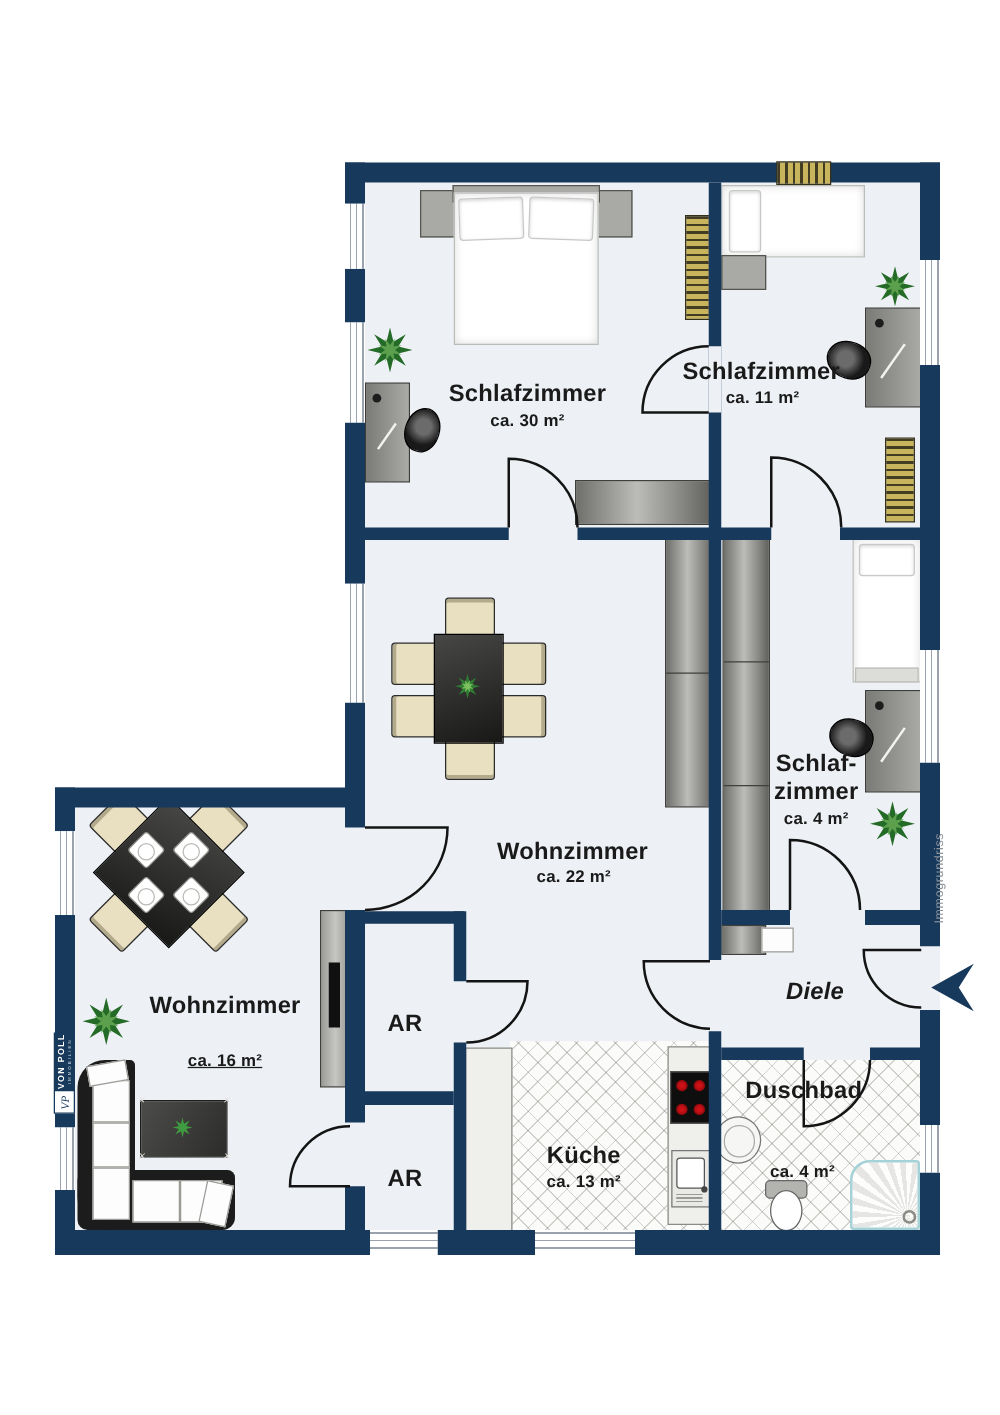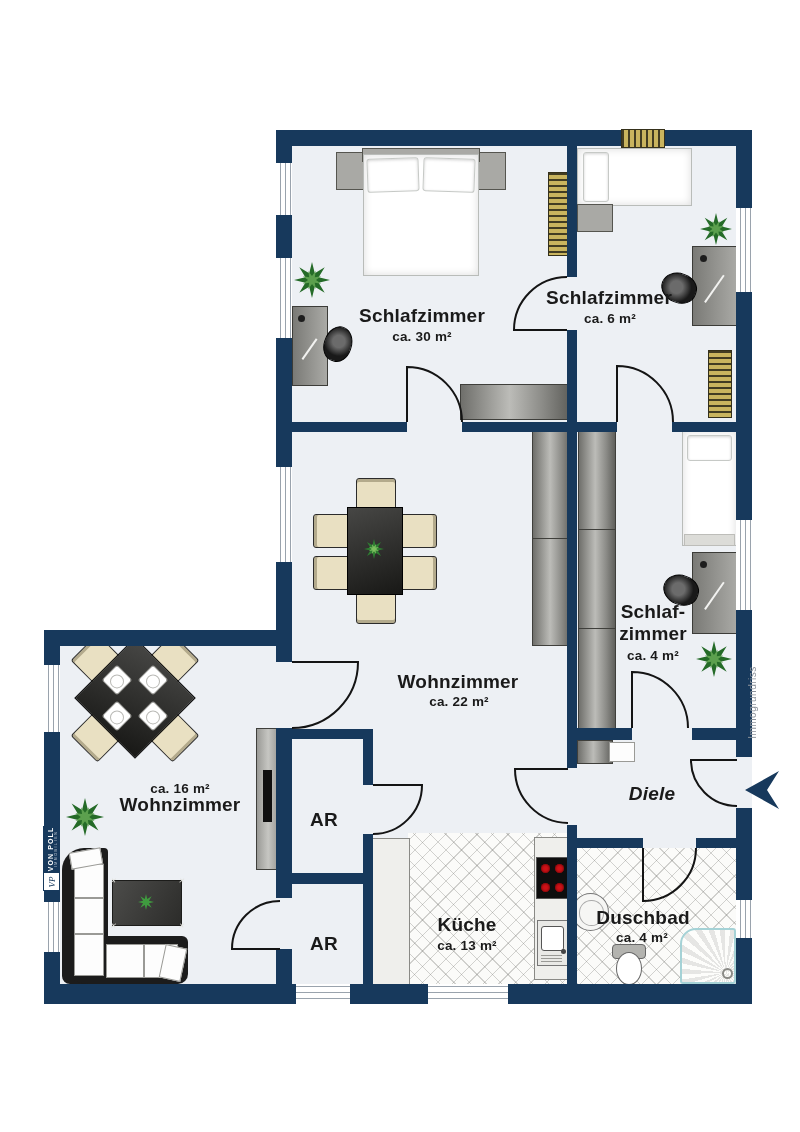--- a/index.html
+++ b/index.html
@@ -270,29 +270,29 @@
     <path d="M568,769 L515,769 A54,54 0 0 0 568,823"></path>
     <path d="M632,728 L632,672 A56,56 0 0 1 688,728"></path>
     <path d="M643,848 L643,901 A53,53 0 0 0 696,848"></path>
     <path d="M737,760 L691,760 A46,46 0 0 0 737,806"></path>
     <polygon points="779,771 745,790 779,809 767,790" fill="#17395c" stroke="none"></polygon>
   </svg>
 
   <div class="rlabel" style="left:422px;top:316px;">Schlafzimmer</div>
   <div class="rlabel sub" style="left:422px;top:336px;">ca. 30 m²</div>
   <div class="rlabel" style="left:609px;top:298px;">Schlafzimmer</div>
-  <div class="rlabel sub" style="left:610px;top:318px;">ca. 6 m²</div>
+  <div class="rlabel sub" style="left:610px;top:318px;">ca. 11 m²</div>
   <div class="rlabel" style="left:653px;top:612px;">Schlaf-</div>
   <div class="rlabel" style="left:653px;top:634px;">zimmer</div>
   <div class="rlabel sub" style="left:653px;top:655px;">ca. 4 m²</div>
   <div class="rlabel" style="left:458px;top:682px;">Wohnzimmer</div>
   <div class="rlabel sub" style="left:459px;top:701px;">ca. 22 m²</div>
   <div class="rlabel" style="left:180px;top:805px;">Wohnzimmer</div>
-  <div class="rlabel sub" style="left:180px;top:788px;">ca. 16 m²</div>
+  <div class="rlabel sub" style="left:180px;top:848px;text-decoration:underline;">ca. 16 m²</div>
   <div class="rlabel" style="left:324px;top:820px;">AR</div>
   <div class="rlabel" style="left:324px;top:944px;">AR</div>
   <div class="rlabel" style="left:467px;top:925px;">Küche</div>
   <div class="rlabel sub" style="left:467px;top:945px;">ca. 13 m²</div>
-  <div class="rlabel" style="left:643px;top:918px;">Duschbad</div>
+  <div class="rlabel" style="left:643px;top:873px;">Duschbad</div>
   <div class="rlabel sub" style="left:642px;top:937px;">ca. 4 m²</div>
   <div class="rlabel" style="left:652px;top:794px;font-style:italic;">Diele</div>
 
 </div>
 
 </body></html>

